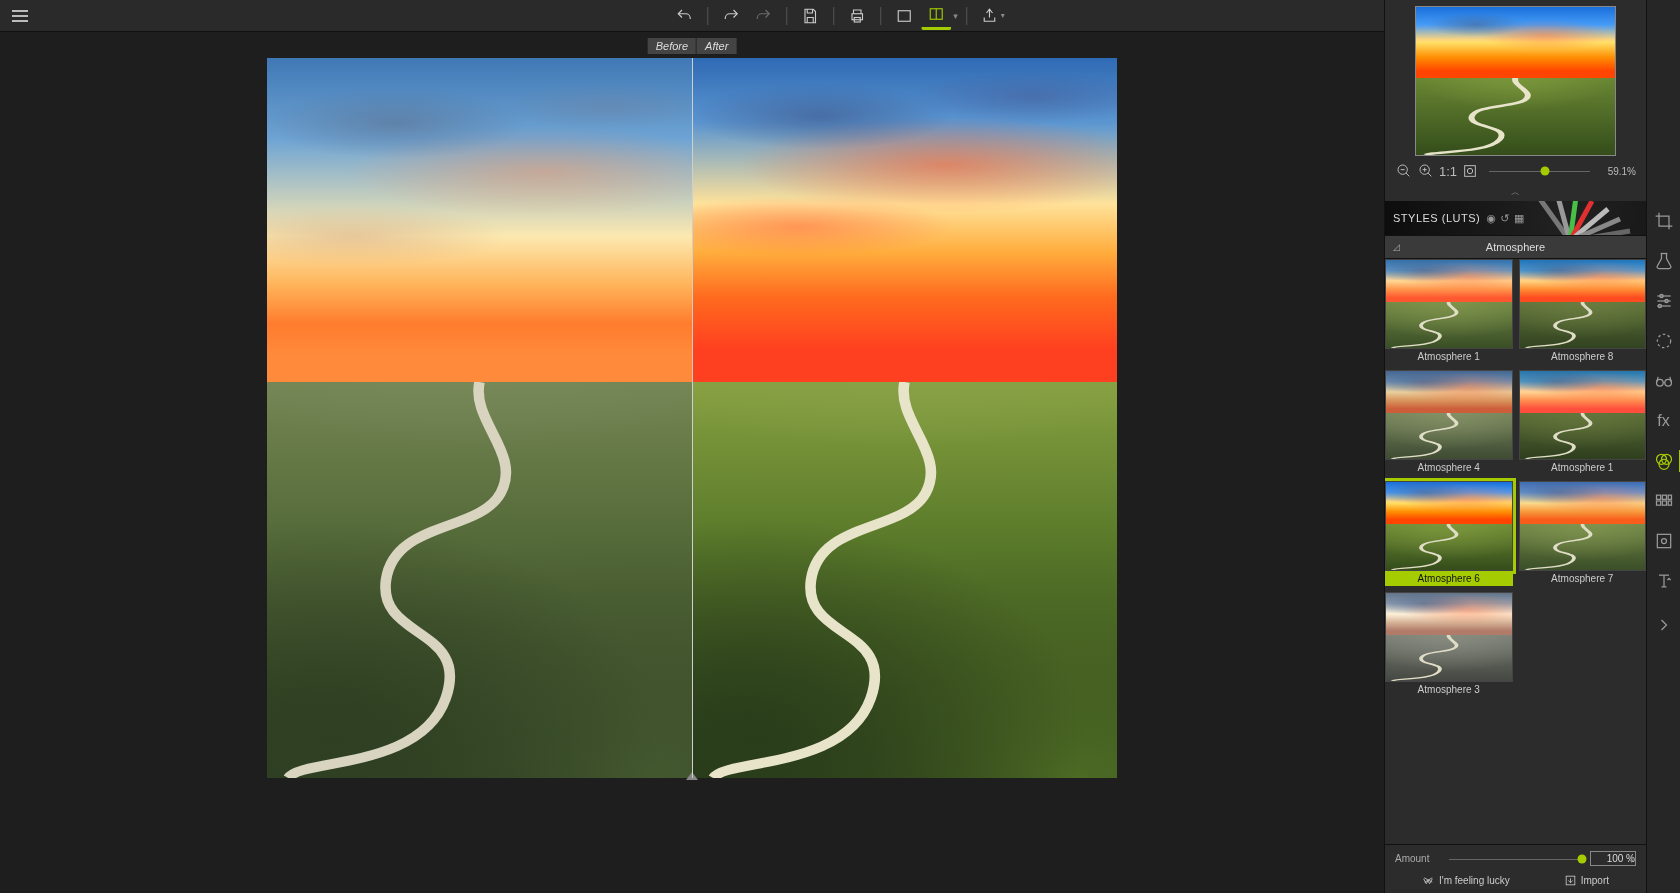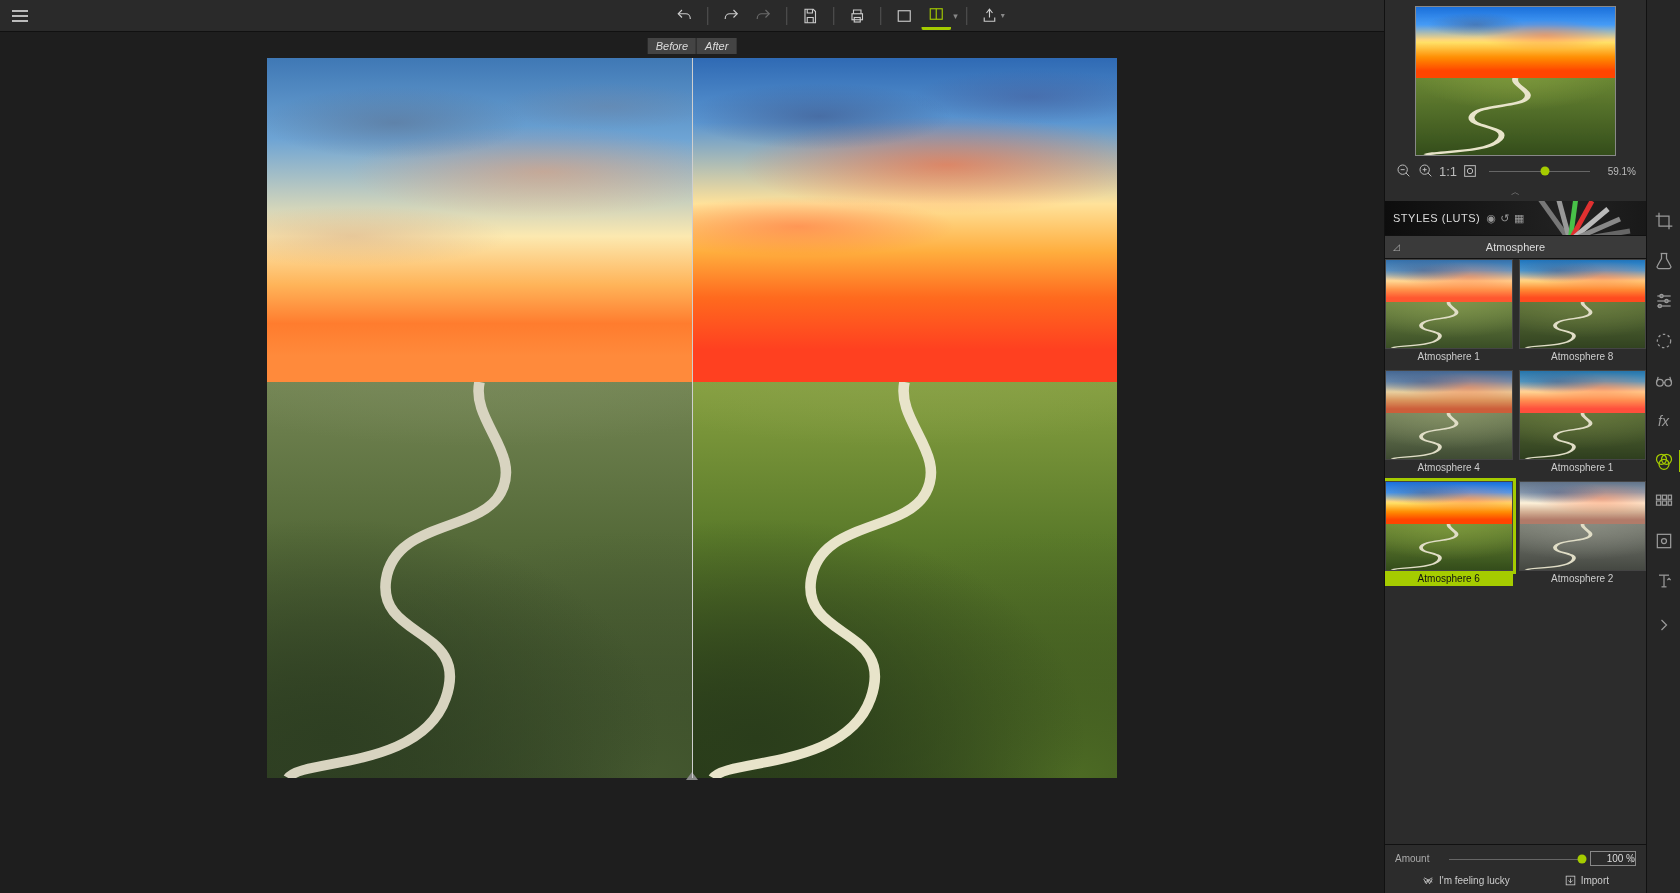--- a/index.html
+++ b/index.html
@@ -507,29 +507,40 @@
               <div class="sky"></div>
               <div class="clouds"></div>
               <div class="hills"></div>
               <div class="road"><svg viewBox="0 0 100 100" preserveAspectRatio="none">
                   <path d="M50 0 C48 10 60 18 55 28 C50 38 30 35 28 50 C26 65 48 62 42 80 C36 98 8 95 5 100" stroke="#e0ddc6" stroke-width="3" fill="none"></path>
                 </svg></div>
             </div>
             <div class="t-label">Atmosphere 6</div>
           </div>
           <div class="thumb">
+            <div class="t-img mini tint-7">
+              <div class="sky"></div>
+              <div class="clouds"></div>
+              <div class="hills"></div>
+              <div class="road"><svg viewBox="0 0 100 100" preserveAspectRatio="none">
+                  <path d="M50 0 C48 10 60 18 55 28 C50 38 30 35 28 50 C26 65 48 62 42 80 C36 98 8 95 5 100" stroke="#e0ddc6" stroke-width="3" fill="none"></path>
+                </svg></div>
+            </div>
+            <div class="t-label">Atmosphere 7</div>
+          </div>
+          <div class="thumb">
             <div class="t-img mini tint-8">
               <div class="sky"></div>
               <div class="clouds"></div>
               <div class="hills"></div>
               <div class="road"><svg viewBox="0 0 100 100" preserveAspectRatio="none">
                   <path d="M50 0 C48 10 60 18 55 28 C50 38 30 35 28 50 C26 65 48 62 42 80 C36 98 8 95 5 100" stroke="#e0ddc6" stroke-width="3" fill="none"></path>
                 </svg></div>
             </div>
-            <div class="t-label">Atmosphere 2</div>
+            <div class="t-label">Atmosphere 3</div>
           </div>
         </div>
     </div>
 
     <div class="amount-row">
       <div class="top">
         <div class="lbl">Amount</div>
         <div class="aslider">
           <div class="track"></div>
             <div class="knob"></div>
@@ -588,21 +599,21 @@
         </svg>
       </div>
     <div class="rail-btn">
       <svg viewBox="0 0 24 24">
           <circle cx="7" cy="14" r="4"></circle>
           <circle cx="17" cy="14" r="4"></circle>
           <path d="M11 14h2"></path>
           <path d="M3 14l2-7M21 14l-2-7"></path>
         </svg>
       </div>
-    <div class="rail-btn" style="font-style:italic;font-size:14px;">fx</div>
+    <div class="rail-btn" style="font-size:16px;">fx</div>
     <div class="rail-btn active">
       <svg viewBox="0 0 24 24">
           <circle cx="9" cy="10" r="6"></circle>
           <circle cx="15" cy="10" r="6"></circle>
           <circle cx="12" cy="16" r="6"></circle>
         </svg>
       </div>
     <div class="rail-btn">
       <svg viewBox="0 0 24 24">
           <rect x="3" y="5" width="5" height="5"></rect>

